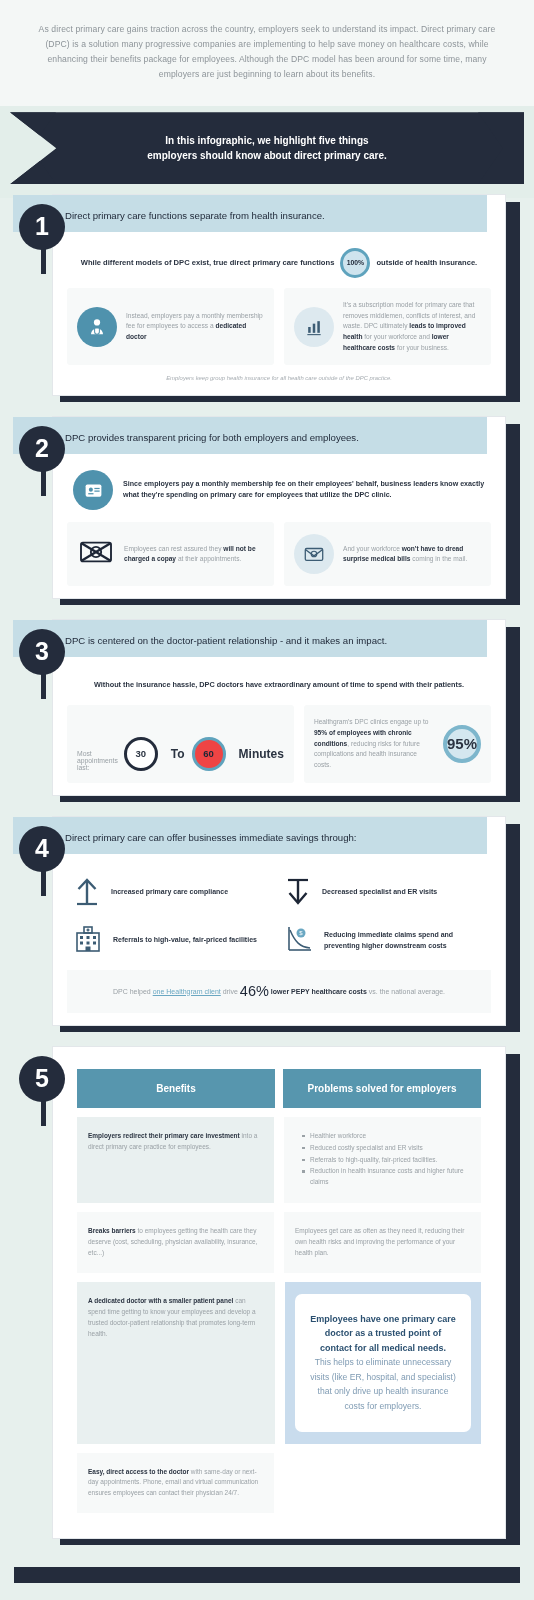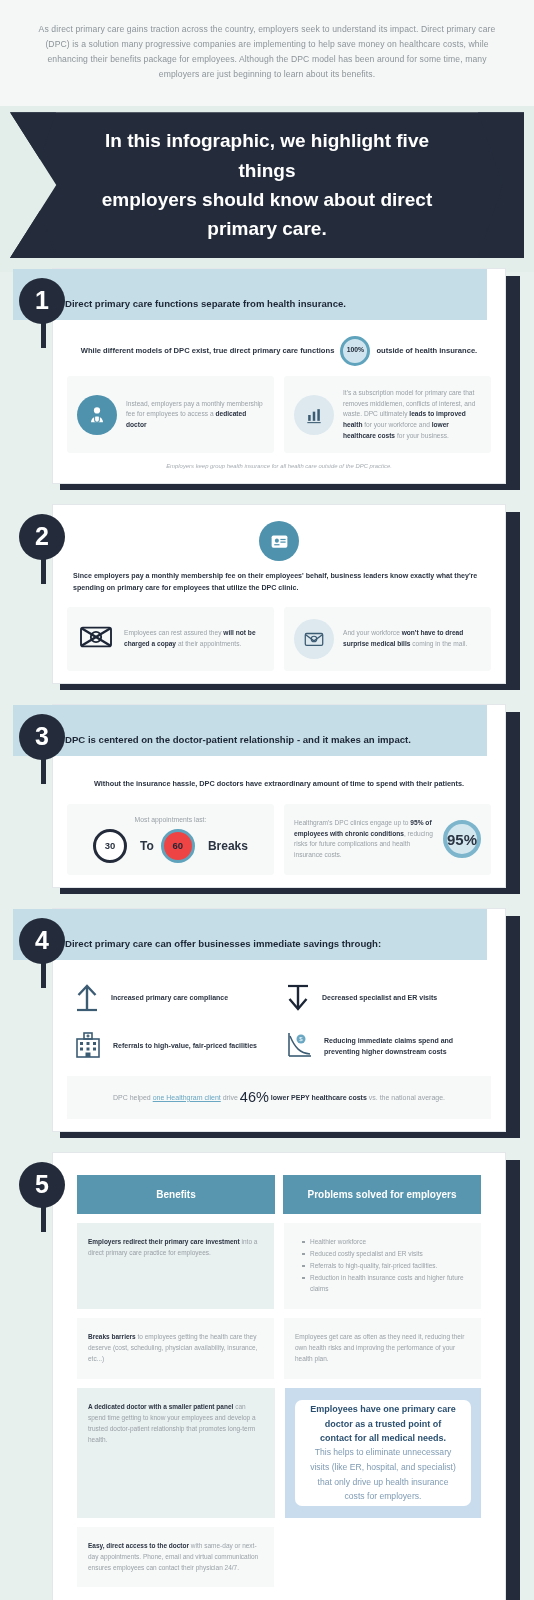--- a/index.html
+++ b/index.html
@@ -43,21 +43,21 @@
     justify-content: center;
     clip-path: polygon(0 0, 100% 0, 100% 100%, 0 100%, 9% 50%);
   }
   .banner-inner {
     padding: 14px 70px;
     text-align: center;
   }
   .banner-inner span {
     display: block;
     color: #ffffff;
-    font-size: 19px;
+    font-size: 10px;
     font-weight: bold;
     line-height: 1.55;
   }
   .banner::before, .banner::after {
     content: "";
     position: absolute;
     top: 0;
     width: 46px;
     height: 100%;
     background: #242c3c;
@@ -117,23 +117,23 @@
   }
   .pin-circle span {
     color: #ffffff;
     font-size: 25px;
     font-weight: bold;
     line-height: 1;
     margin-top: -1px;
   }
   .sec-head {
     background: #c5dde6;
-    padding: 29px 14px 11px 52px;
+    padding: 15px 14px 11px 52px;
     font-size: 9.6px;
-    font-weight: bold;
+    font-weight: normal;
     color: #1d2636;
     position: relative;
     z-index: 3;
     margin-left: -40px;
     margin-right: 18px;
   }
   .sec-body { padding: 12px 14px 12px 14px; }
 
   
   .lead {
@@ -177,21 +177,20 @@
     color: #a7adb2;
     padding: 10px 4px 2px 4px;
   }
 
   .wide-card {
     background: #ffffff;
     display: flex;
     align-items: center;
     gap: 10px;
     padding: 4px 6px 12px 6px;
-    flex-direction: column;
   }
   .wide-card .txt {
     font-size: 7.1px;
     font-weight: bold;
     color: #2b3442;
     line-height: 1.68;
   }
 
   
   .ico { flex: 0 0 auto; display: block; }
@@ -202,21 +201,21 @@
     display: flex; align-items: center; justify-content: center;
   }
   .circ-teal { background: #4f92ad; }
   .circ-pale { background: #dde9ef; }
 
   
   .s3-lead {
     font-size: 7.3px; font-weight: bold; color: #2b3442;
     text-align: center; padding: 10px 6px 14px 6px; line-height: 1.6;
   }
-  .s3-left { flex-direction: column; align-items: center; gap: 6px; }
+  .s3-left { flex-direction: row; align-items: flex-end; gap: 6px; }
   .s3-label { font-size: 6.8px; color: #9aa1a6; }
   .s3-row { display: flex; align-items: center; gap: 7px; }
   .s3-row .sep { font-size: 12px; font-weight: bold; color: #2b3442; margin-left: 6px; }
   .clock {
     width: 34px; height: 34px; border-radius: 50%;
     display: flex; align-items: center; justify-content: center;
     font-size: 9.5px; font-weight: bold; color: #2b3442;
   }
   .clock-dark { border: 3.5px solid #242c3c; background: #fff; }
   .clock-teal { border: 3.5px solid #5fa3bd; background: #ef4444; color:#1d2636; }
@@ -291,21 +290,21 @@
     width: 2.5px; height: 2.5px; background: #9aa1a6;
   }
   .cell.highlight {
     background: #c9dced;
     display: flex; align-items: center; justify-content: center;
     padding: 12px 10px;
   }
   .highlight-inner {
     background: #ffffff;
     border-radius: 7px;
-    padding: 2px 14px;
+    padding: 18px 14px;
     text-align: center;
     width: 100%;
   }
   .highlight-inner .hl-b {
     font-size: 9px; font-weight: bold; color: #2b5070; line-height: 1.6;
     display: block;
   }
   .highlight-inner .hl-n {
     font-size: 8.6px; color: #7f9bb3; line-height: 1.7; display: block;
   }
@@ -381,20 +380,21 @@
 
   <div class="section">
     <div class="pin">
       <div class="pin-stem"></div>
       <div class="pin-circle">
         <span>2</span>
       </div>
     </div>
     <div class="frame">
       <div class="frame-inner">
+        <div class="sec-head">DPC provides transparent pricing for both employers and employees.</div>
         <div class="sec-body">
           <div class="wide-card">
             <span class="circ-ico circ-teal">
               <svg width="21" height="21" viewBox="0 0 24 24" aria-hidden="true">
                 <rect x="3" y="5" width="18" height="14" rx="2" fill="#ffffff"></rect>
                 <circle cx="9" cy="11" r="2.3" fill="#4f92ad"></circle>
                 <rect x="13" y="9" width="6" height="1.4" fill="#4f92ad"></rect>
                 <rect x="13" y="12" width="6" height="1.4" fill="#4f92ad"></rect>
                 <rect x="6" y="15" width="6" height="1.4" fill="#4f92ad"></rect>
               </svg>
@@ -445,21 +445,21 @@
         <div class="sec-head">DPC is centered on the doctor-patient relationship - and it makes an impact.</div>
         <div class="sec-body">
           <div class="s3-lead">Without the insurance hassle, DPC doctors have extraordinary amount of time to spend with their patients.</div>
           <div class="twocol">
             <div class="card s3-left">
               <span class="s3-label">Most appointments last:</span>
               <span class="s3-row">
                 <span class="clock clock-dark">30</span>
                 <span class="sep">To</span>
                 <span class="clock clock-teal">60</span>
-                <span class="sep">Breaks</span>
+                <span class="sep">Minutes</span>
               </span>
             </div>
             <div class="card">
               <span class="txt">
                 <span>Healthgram's DPC clinics engage up to </span><b>95% of employees with chronic conditions</b><span>, reducing risks for future complications and health insurance costs.</span>
               </span>
               <span class="ring95">95%</span>
             </div>
           </div>
         </div>

